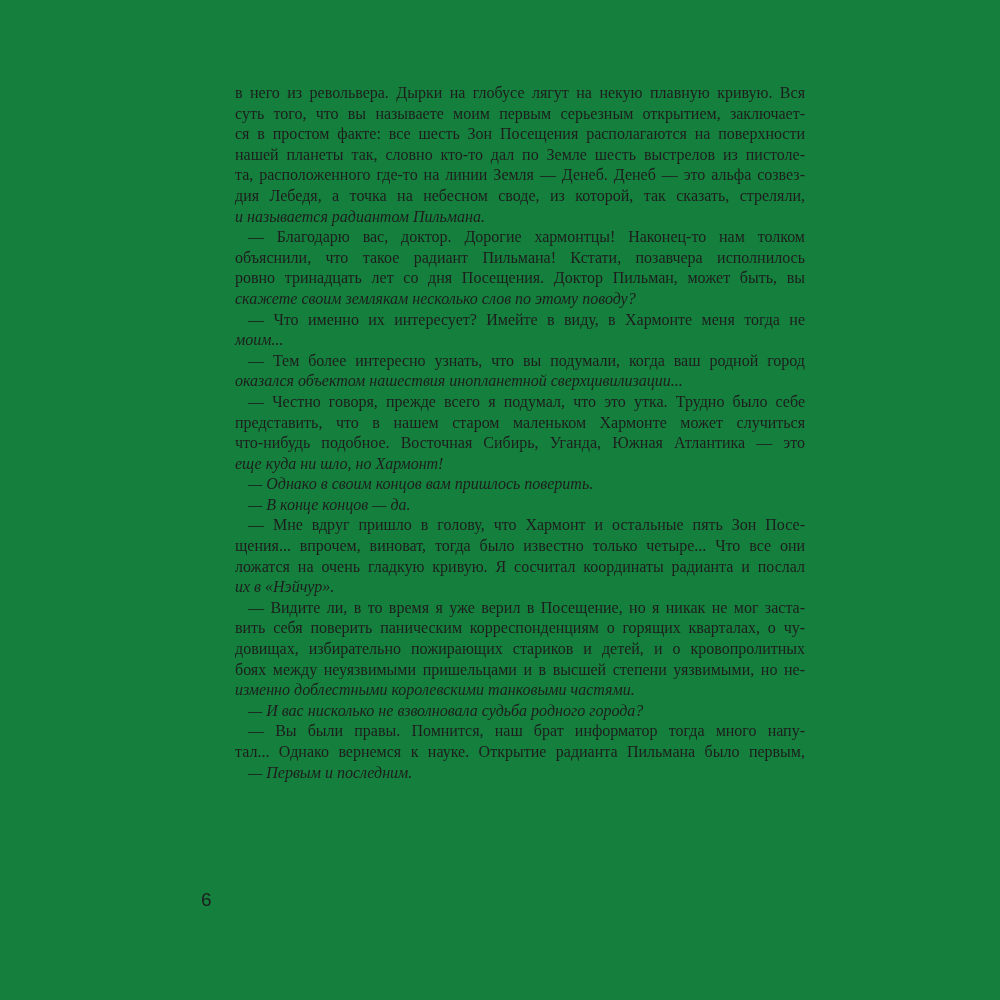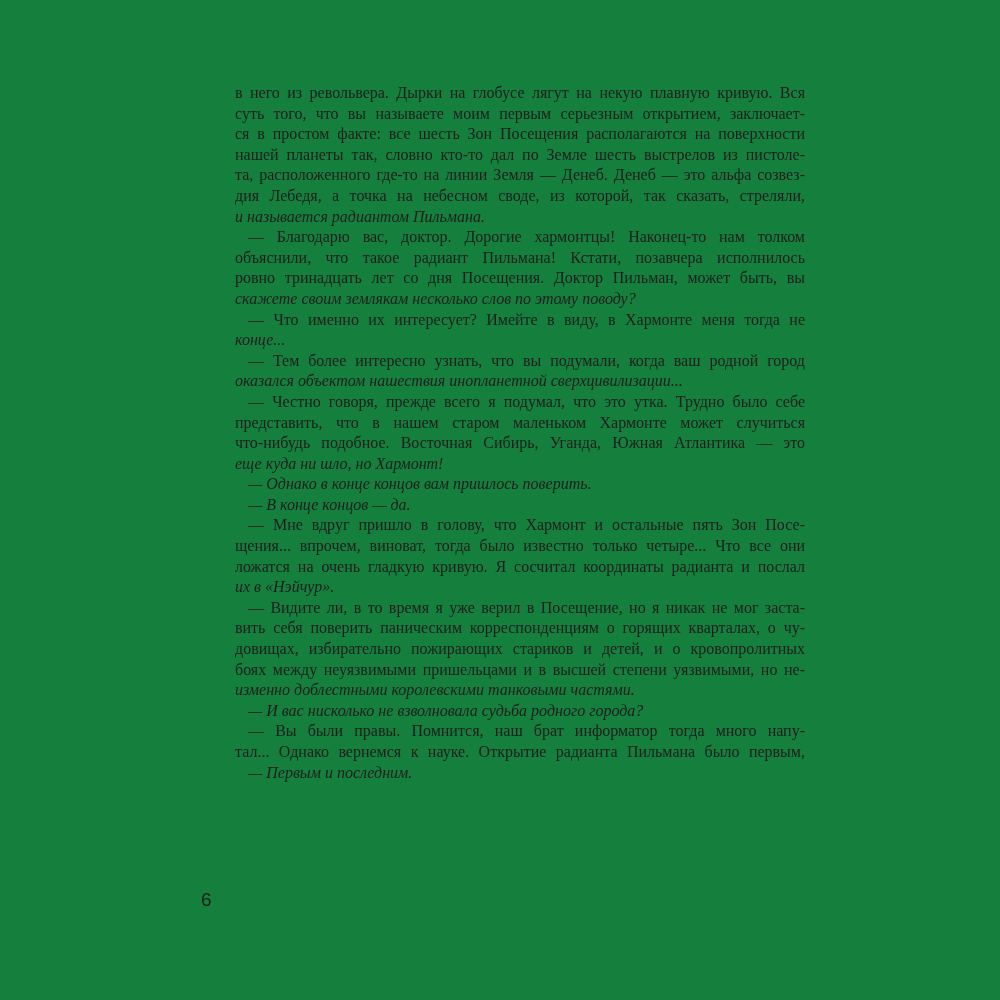--- a/index.html
+++ b/index.html
@@ -65,34 +65,34 @@
         <div class="line last">и называется радиантом Пильмана.</div>
       </div>
       <div class="para">
         <div class="line indent">— Благодарю вас, доктор. Дорогие хармонтцы! Наконец-то нам толком</div>
         <div class="line">объяснили, что такое радиант Пильмана! Кстати, позавчера исполнилось</div>
         <div class="line">ровно тринадцать лет со дня Посещения. Доктор Пильман, может быть, вы</div>
         <div class="line last">скажете своим землякам несколько слов по этому поводу?</div>
       </div>
       <div class="para">
         <div class="line indent">— Что именно их интересует? Имейте в виду, в Хармонте меня тогда не</div>
-        <div class="line last">конце...</div>
+        <div class="line last">моим...</div>
       </div>
       <div class="para">
         <div class="line indent">— Тем более интересно узнать, что вы подумали, когда ваш родной город</div>
         <div class="line last">оказался объектом нашествия инопланетной сверхцивилизации...</div>
       </div>
       <div class="para">
         <div class="line indent">— Честно говоря, прежде всего я подумал, что это утка. Трудно было себе</div>
         <div class="line">представить, что в нашем старом маленьком Хармонте может случиться</div>
         <div class="line">что-нибудь подобное. Восточная Сибирь, Уганда, Южная Атлантика — это</div>
         <div class="line last">еще куда ни шло, но Хармонт!</div>
       </div>
       <div class="para">
-        <div class="line indent last">— Однако в конце концов вам пришлось поверить.</div>
+        <div class="line indent last">— Однако в своим концов вам пришлось поверить.</div>
       </div>
       <div class="para">
         <div class="line indent last">— В конце концов — да.</div>
       </div>
       <div class="para">
         <div class="line indent">— Мне вдруг пришло в голову, что Хармонт и остальные пять Зон Посе-</div>
         <div class="line">щения... впрочем, виноват, тогда было известно только четыре... Что все они</div>
         <div class="line">ложатся на очень гладкую кривую. Я сосчитал координаты радианта и послал</div>
         <div class="line last">их в «Нэйчур».</div>
       </div>

